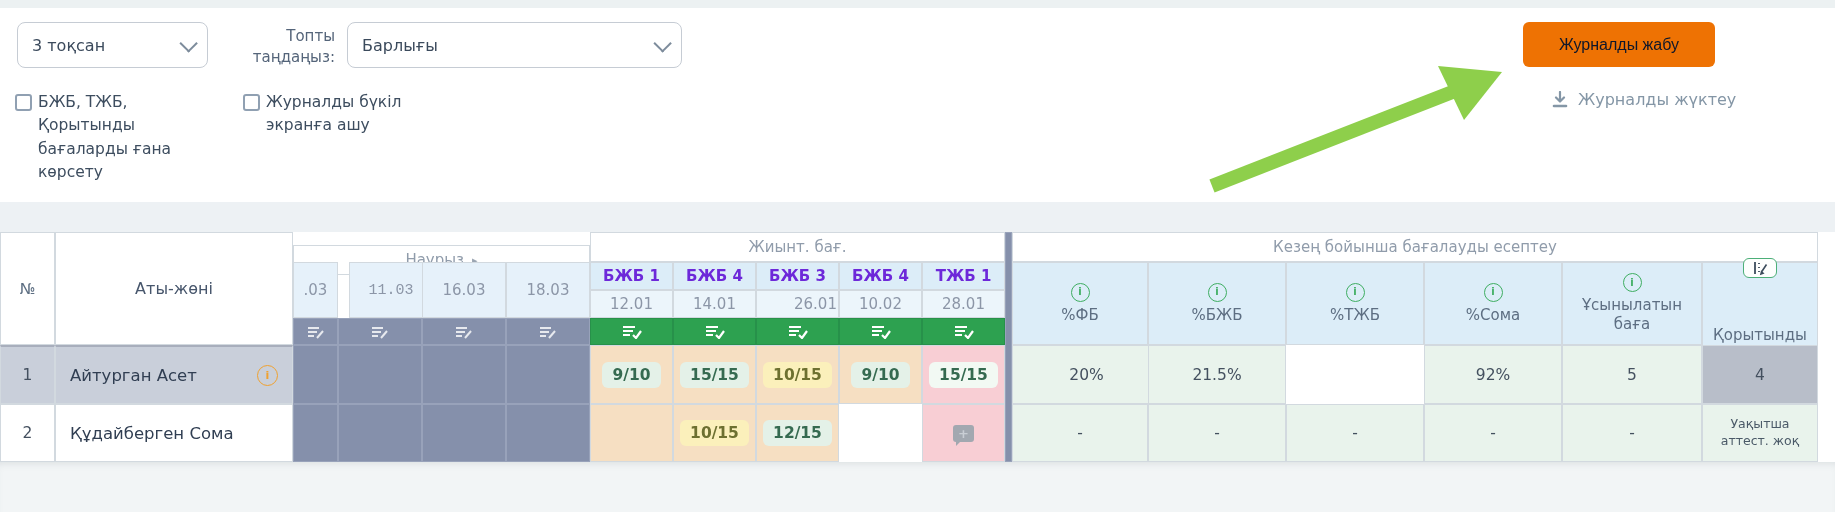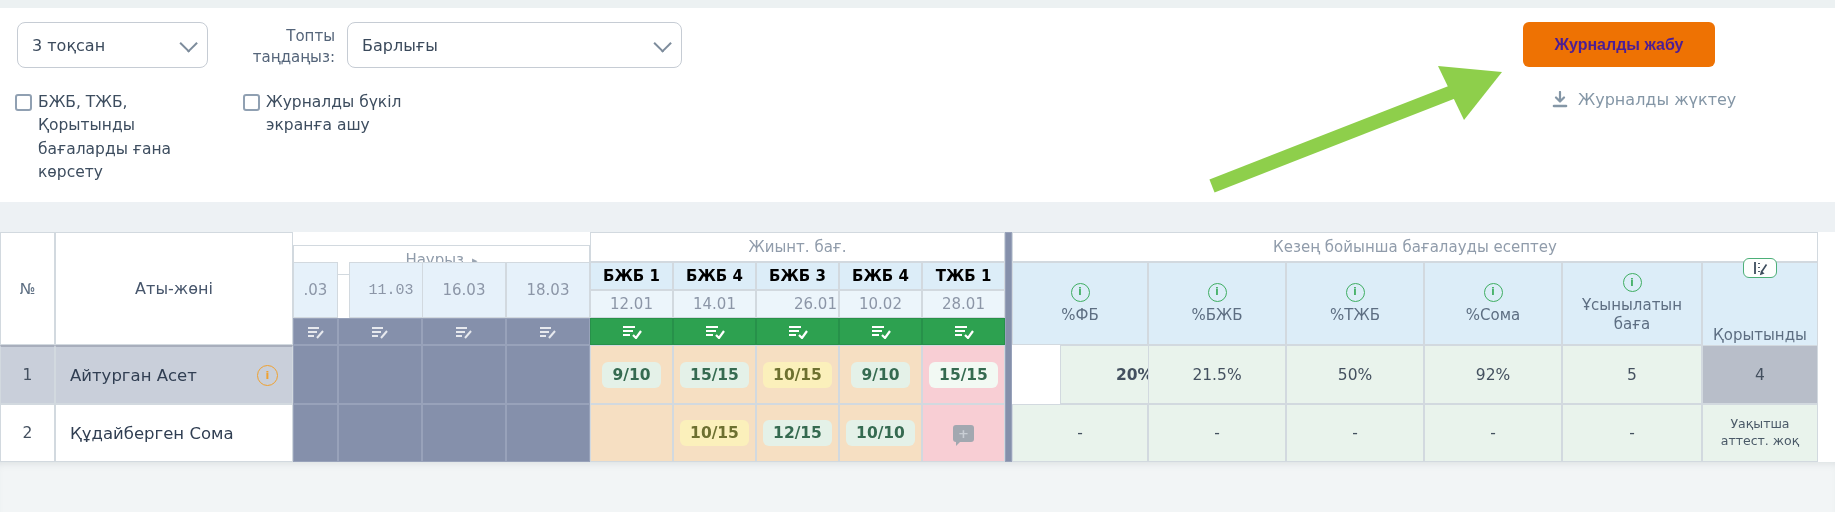--- a/index.html
+++ b/index.html
@@ -17,40 +17,40 @@
   .select{
     border:1.5px solid #c6ccd4;border-radius:8px;background:#fff;
     display:flex;align-items:center;padding:0 14px;font-size:16px;color:#3b4a5c;cursor:pointer;
   }
   .chev{width:11px;height:11px;border-right:2px solid #7d8c9c;border-bottom:2px solid #7d8c9c;
     transform:rotate(45deg) translateY(-3px);margin-left:auto;}
   .lbl2{font-size:15px;color:#55657a;text-align:right;line-height:1.4;}
   .cbx{width:17px;height:17px;border:2px solid #90a0b2;border-radius:3px;background:#fff;cursor:pointer;}
   .cblabel{font-size:15.5px;color:#3d4d5f;line-height:1.5;}
   .btn{
-    background:#ee7203;color:#4c1d95;font-weight:bold;font-size:16px;border:none;border-radius:6px;
+    background:#ee7203;color:#0f172a;font-weight:normal;font-size:16px;border:none;border-radius:6px;
     display:flex;align-items:center;justify-content:center;cursor:pointer;
   }
   .dl{display:flex;align-items:center;gap:10px;color:#8496a6;font-size:16px;cursor:pointer;}
   
   .table{left:0;top:232px;width:1818px;height:230px;font-size:15px;}
   .c{position:absolute;box-sizing:border-box;display:flex;align-items:center;justify-content:center;
      border:1px solid #d2d9df;background:#fff;}
   .ghead{color:#909cab;font-size:15px;background:#fff;}
   .blue1{background:#dcedf8;}   
   .blue2{background:#ecf5fb;}   
   .blue3{background:#e6f1fa;}   
   .slate{background:#8590ab;border:1px solid #98a2ba;}
   .greenrow{background:#2da150;border:1px solid #27914a;}
   .peach{background:#f6dfc2;}
   .pink{background:#f8ced4;}
   .mintcell{background:#e9f3ec;}
   .hl{background:#c9cfda;}
   .finalgray{background:#b8bec9;}
-  .bjb{font-weight:bold;color:#000000;}
+  .bjb{font-weight:bold;color:#6d28d9;}
   .datetxt{color:#8c96a7;font-size:15px;}
   .phead{flex-direction:column;gap:4px;color:#5d6e82;font-size:15px;line-height:1.25;text-align:center;}
   .chip{border-radius:6px;padding:4px 10px;font-size:15.5px;font-weight:bold;}
   .chip.mint{background:#e4f1e8;color:#356a50;}
   .chip.yellow{background:#fbf0bb;color:#6d7030;}
   .chip.white{background:#f2f9f3;color:#356a50;}
   .nametxt{font-size:16.5px;color:#303e52;}
   .valtxt{font-size:15.5px;color:#44505f;}
   .info{width:17px;height:17px;border:1.5px solid #3fae62;border-radius:50%;
     display:flex;align-items:center;justify-content:center;font-size:10px;color:#3fae62;font-weight:bold;}
@@ -284,28 +284,25 @@
     </div>
   <div class="c peach" style="left:756px;top:113px;width:83px;height:59px;">
     <span class="chip yellow">10/15</span>
     </div>
   <div class="c peach" style="left:839px;top:113px;width:83px;height:59px;">
     <span class="chip mint">9/10</span>
     </div>
   <div class="c pink" style="left:922px;top:113px;width:83px;height:59px;">
     <span class="chip white">15/15</span>
     </div>
-  <div class="c mintcell" style="left:1060px;top:113px;width:149px;height:59px;font-weight:bold;">
+  <div class="c mintcell" style="left:1012px;top:113px;width:149px;height:59px;">
       <span class="valtxt">20%</span>
     </div>
   <div class="c mintcell" style="left:1148px;top:113px;width:138px;height:59px;">
       <span class="valtxt">21.5%</span>
-    </div>
-  <div class="c mintcell" style="left:1286px;top:113px;width:138px;height:59px;">
-      <span class="valtxt">50%</span>
     </div>
   <div class="c mintcell" style="left:1424px;top:113px;width:138px;height:59px;">
       <span class="valtxt">92%</span>
     </div>
   <div class="c mintcell" style="left:1562px;top:113px;width:140px;height:59px;">
       <span class="valtxt">5</span>
     </div>
   <div class="c finalgray" style="left:1702px;top:113px;width:116px;height:59px;">
       <span class="valtxt">4</span>
     </div>
@@ -320,23 +317,20 @@
   <div class="c slate" style="left:338px;top:172px;width:84px;height:58px;"></div>
   <div class="c slate" style="left:422px;top:172px;width:84px;height:58px;"></div>
   <div class="c slate" style="left:506px;top:172px;width:84px;height:58px;"></div>
   <div class="c peach" style="left:590px;top:172px;width:83px;height:58px;"></div>
   <div class="c peach" style="left:673px;top:172px;width:83px;height:58px;">
     <span class="chip yellow">10/15</span>
     </div>
   <div class="c peach" style="left:756px;top:172px;width:83px;height:58px;">
     <span class="chip mint">12/15</span>
     </div>
-  <div class="c peach" style="left:839px;top:172px;width:83px;height:58px;">
-    <span class="chip mint">10/10</span>
-    </div>
   <div class="c pink" style="left:922px;top:172px;width:83px;height:58px;">
     <span class="cmticon">+</span>
     </div>
   <div class="c mintcell" style="left:1012px;top:172px;width:136px;height:58px;">
       <span class="valtxt">-</span>
     </div>
   <div class="c mintcell" style="left:1148px;top:172px;width:138px;height:58px;">
       <span class="valtxt">-</span>
     </div>
   <div class="c mintcell" style="left:1286px;top:172px;width:138px;height:58px;">

